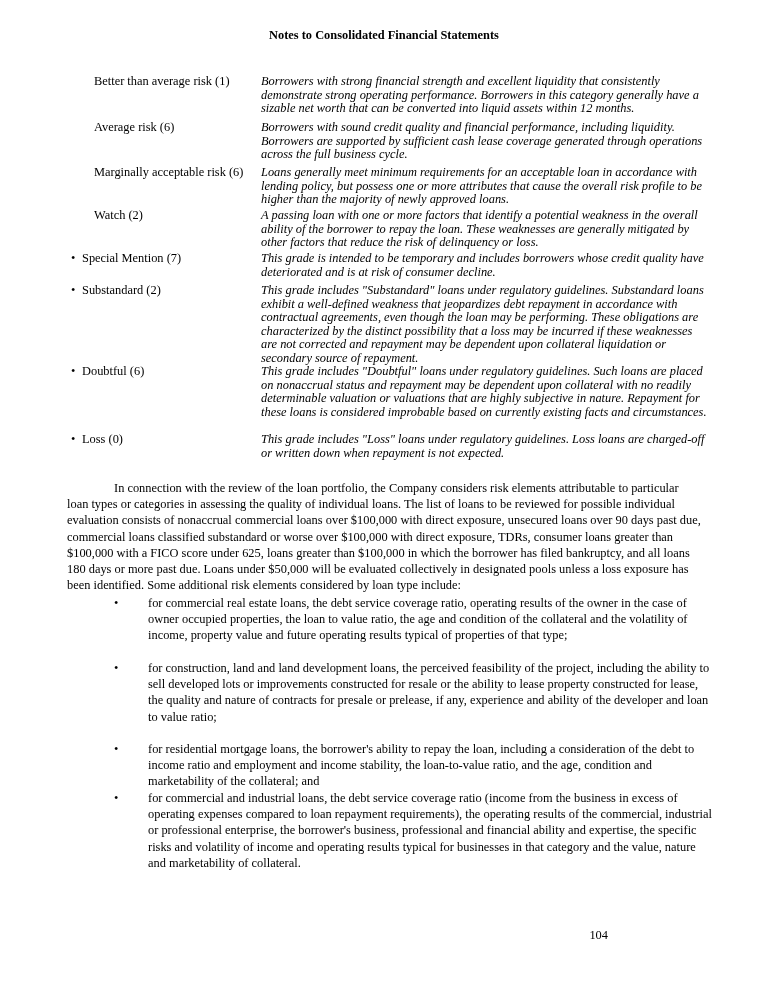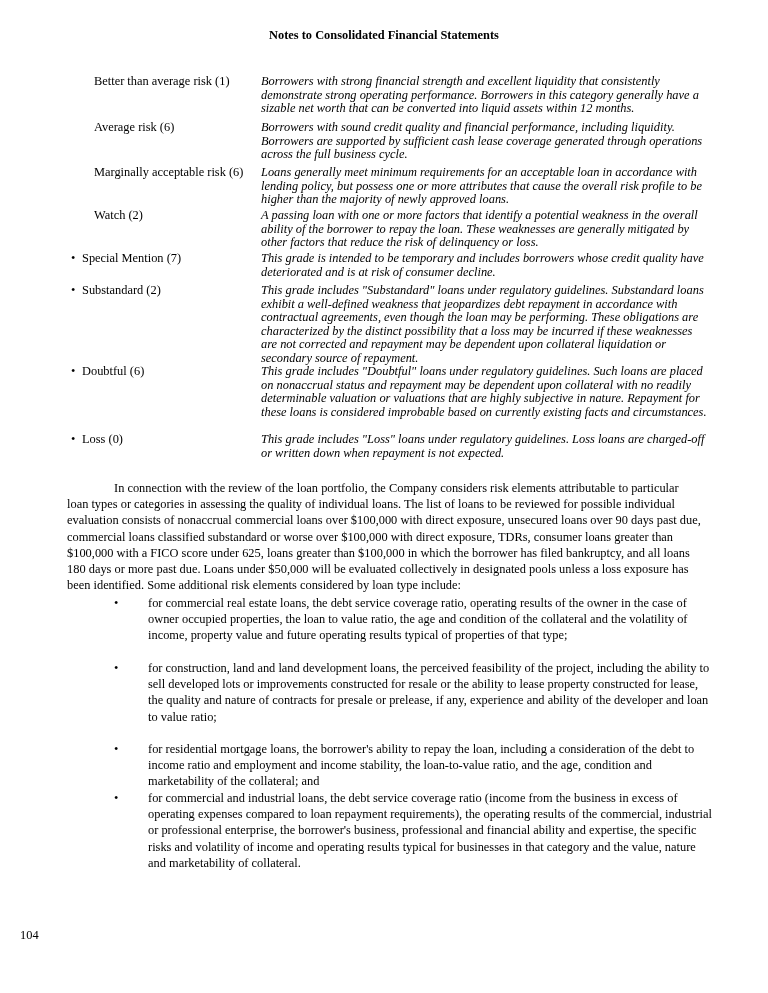--- a/index.html
+++ b/index.html
@@ -81,22 +81,21 @@
       position: absolute;
       left: 124px;
       width: 566px;
       margin-left: 24px;
     }
     .page-number {
       position: absolute;
       top: 929px;
       left: 0;
       width: 608px;
-      text-align: left;
-      padding-left: 20px;
+      text-align: right;
     }
   </style>
 </head>
 <body>
 
 <div class="header">
   <div>Notes to Consolidated Financial Statements</div>
 </div>
 
 <div class="grades">

